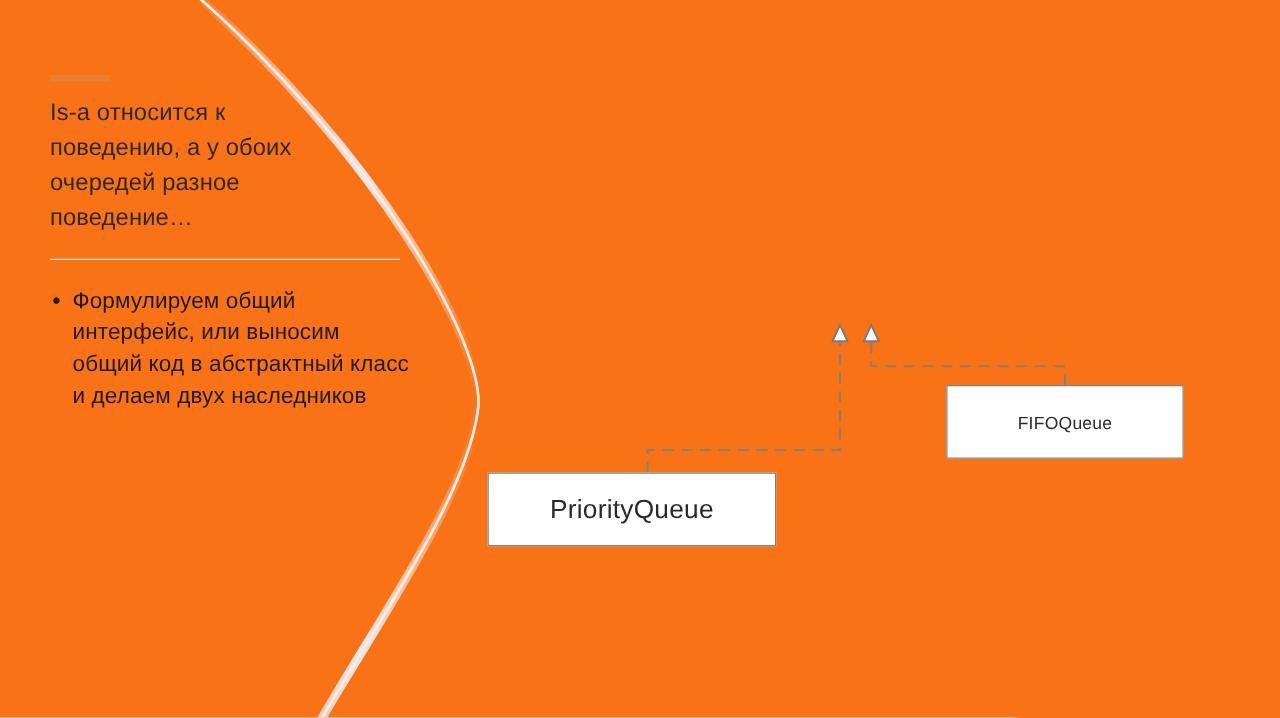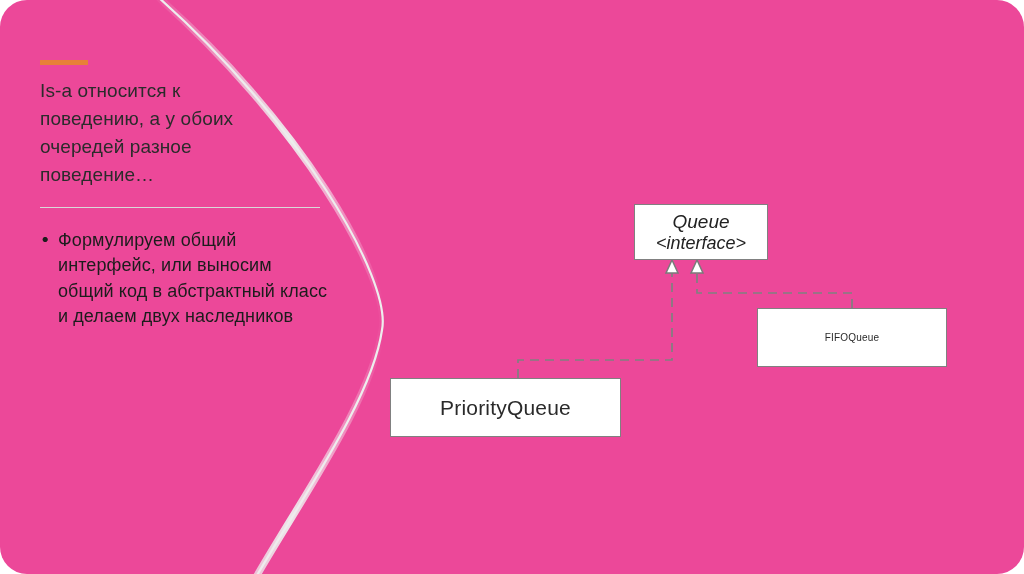--- a/index.html
+++ b/index.html
@@ -4,24 +4,23 @@
 <style>
   html, body {
     margin: 0;
     padding: 0;
     background: #ffffff;
   }
   #slide {
     position: relative;
     width: 1024px;
     height: 574px;
-    background: #ec4899;
+    background: #f97316;
     overflow: hidden;
     font-family: "Liberation Sans", sans-serif;
-    border-radius: 27px;
   }
 
   
   #bg-arc {
     position: absolute;
     left: 0;
     top: 0;
     width: 1024px;
     height: 574px;
     pointer-events: none;
@@ -127,21 +126,21 @@
     color: #2a2a2a;
     letter-spacing: 0.2px;
   }
   #box-fifoqueue {
     left: 757px;
     top: 308px;
     width: 190px;
     height: 59px;
   }
   #box-fifoqueue .cls-name {
-    font-size: 10px;
+    font-size: 14px;
     color: #2a2a2a;
     letter-spacing: 0.2px;
   }
 </style>
 </head>
 <body>
 
 <div id="slide">
 
   <svg id="bg-arc" viewBox="0 0 1024 574" preserveAspectRatio="none">
@@ -179,24 +178,20 @@
     <svg style="position:absolute;left:0;top:0;width:1024px;height:574px;">
 
       <path d="M 518 378 L 518 360 L 672 360 L 672 273" fill="none" stroke="#808080" stroke-width="1.7" stroke-dasharray="9 6"></path>
 
       <path d="M 852 308 L 852 293 L 697 293 L 697 273" fill="none" stroke="#808080" stroke-width="1.7" stroke-dasharray="9 6"></path>
 
       <polygon points="672,260 666,273 678,273" fill="#ffffff" stroke="#7a7a7a" stroke-width="1.5"></polygon>
       <polygon points="697,260 691,273 703,273" fill="#ffffff" stroke="#7a7a7a" stroke-width="1.5"></polygon>
     </svg>
 
-    <div class="uml-box" id="box-queue">
-      <div class="cls-name">Queue</div>
-      <div class="cls-stereo">&lt;interface&gt;</div>
-    </div>
 
     <div class="uml-box" id="box-priorityqueue">
       <div class="cls-name">PriorityQueue</div>
     </div>
 
     <div class="uml-box" id="box-fifoqueue">
       <div class="cls-name">FIFOQueue</div>
     </div>
 
   </div>

